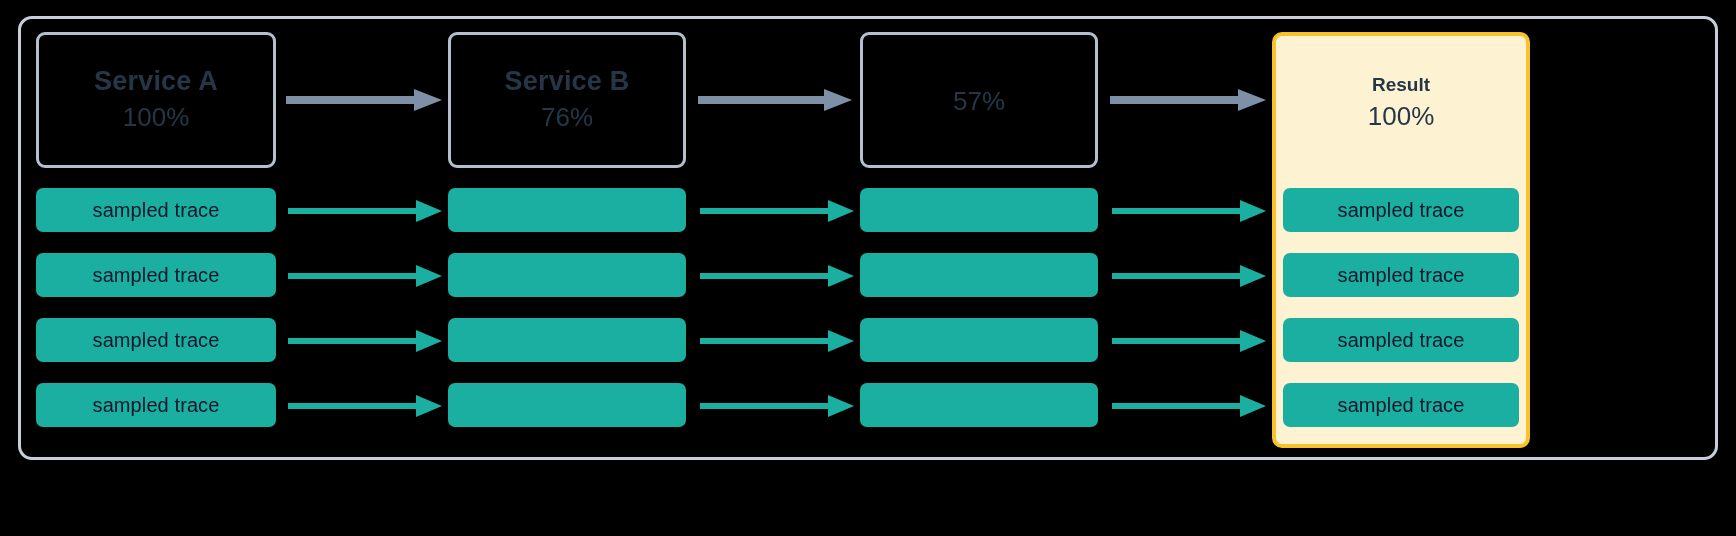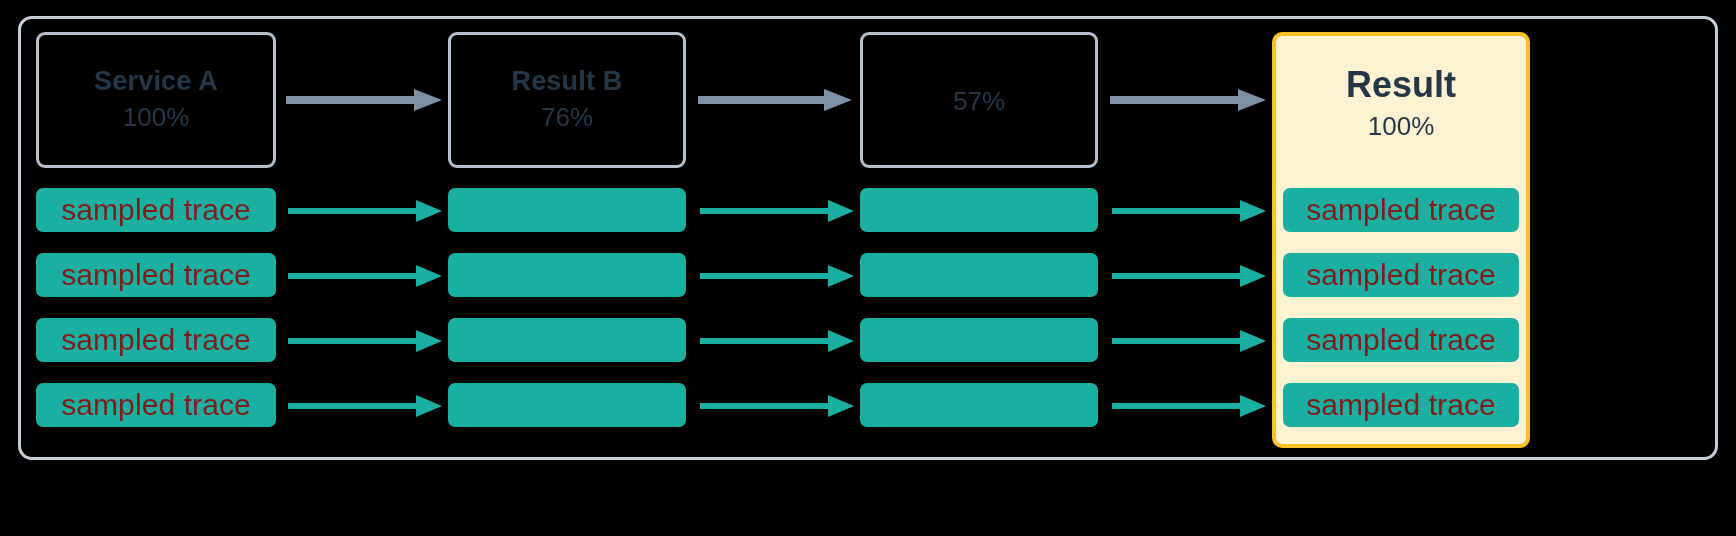--- a/index.html
+++ b/index.html
@@ -93,21 +93,21 @@
     top: 0;
     width: 100%;
     height: 136px;
     display: flex;
     flex-direction: column;
     align-items: center;
     justify-content: center;
     color: #253746;
   }
   .result-head .node-title {
-    font-size: 36px;
+    font-size: 19px;
     font-weight: bold;
     line-height: 1.15;
   }
   .result-head .node-rate {
     font-size: 26px;
     font-weight: normal;
     line-height: 1.3;
     margin-top: 4px;
   }
 
@@ -115,22 +115,22 @@
   .trace-bar {
     position: absolute;
     left: 0;
     width: 100%;
     height: 44px;
     border-radius: 7px;
     background: #1aafa0;
     display: flex;
     align-items: center;
     justify-content: center;
-    color: #7f1d1d;
-    font-size: 30px;
+    color: #0f172a;
+    font-size: 20px;
     letter-spacing: 0.1px;
   }
   .trace-bar.inset {
     left: 11px;
     width: calc(100% - 22px);
   }
   .r0 { top: 188px; }
   .r1 { top: 253px; }
   .r2 { top: 318px; }
   .r3 { top: 383px; }
@@ -169,21 +169,21 @@
       <div class="node-rate">100%</div>
     </div>
     <div class="trace-bar r0">sampled trace</div>
     <div class="trace-bar r1">sampled trace</div>
     <div class="trace-bar r2">sampled trace</div>
     <div class="trace-bar r3">sampled trace</div>
   </div>
 
   <div class="col col-1">
     <div class="service-box">
-      <div class="node-title">Result B</div>
+      <div class="node-title">Service B</div>
       <div class="node-rate">76%</div>
     </div>
     <div class="trace-bar r0"></div>
     <div class="trace-bar r1"></div>
     <div class="trace-bar r2"></div>
     <div class="trace-bar r3"></div>
   </div>
 
   <div class="col col-2">
     <div class="service-box">

